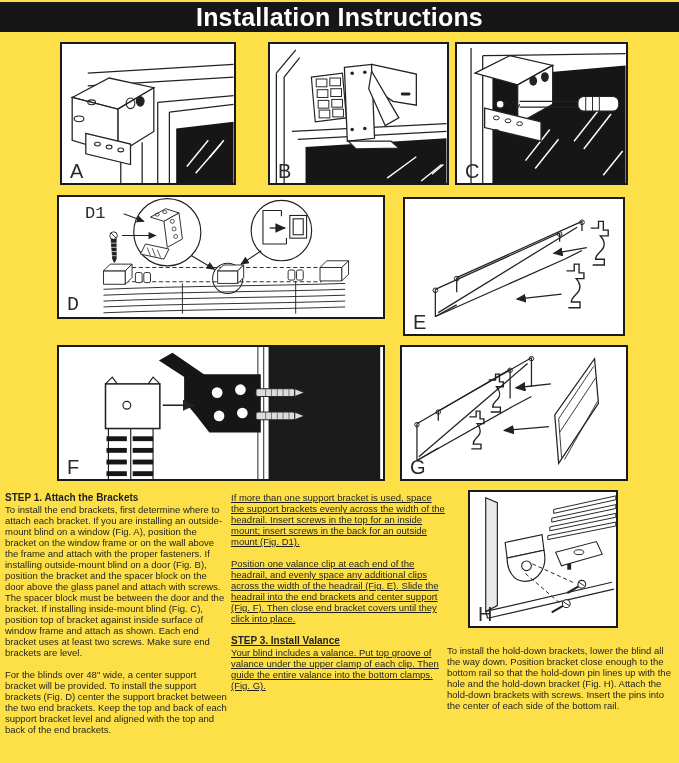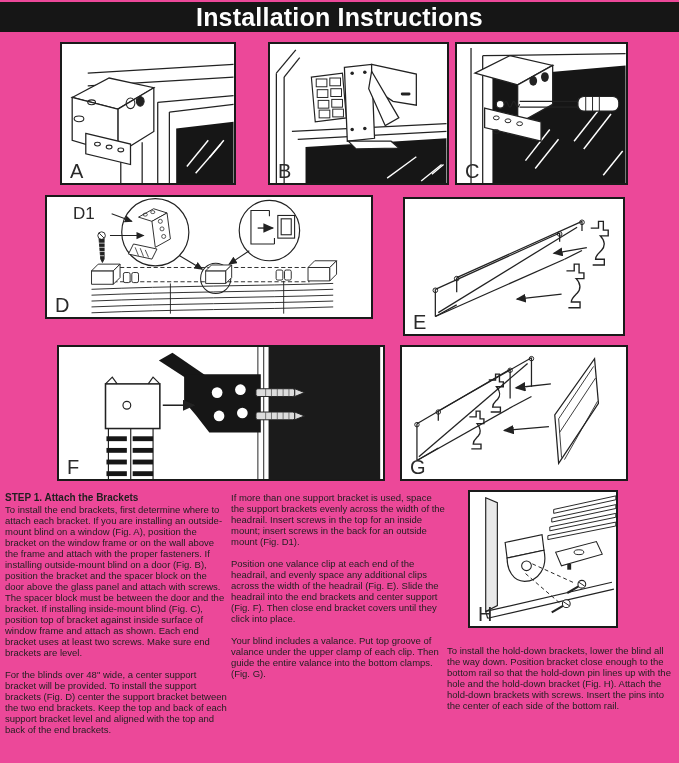--- a/index.html
+++ b/index.html
@@ -1,35 +1,35 @@
 <!DOCTYPE html>
 <html><head>
 <meta charset="utf-8">
 <style>
   html,body{margin:0;padding:0;background:#ffffff;}
-  .sheet{position:relative;width:679px;height:763px;background:#ec4899;overflow:hidden;
+  .sheet{position:relative;width:679px;height:763px;background:#fde047;overflow:hidden;
          font-family:"Liberation Sans", sans-serif;color:#1f1f1f;}
   .banner{position:absolute;left:0;top:2px;width:679px;height:30px;background:#161616;
           display:flex;align-items:center;justify-content:center;}
   .banner h1{margin:0;color:#fff;font-size:25px;font-weight:700;letter-spacing:.2px;}
   .fig{position:absolute;border:2px solid #1a1a1a;background:#fff;box-sizing:border-box;}
   .fig svg{display:block;width:100%;height:100%;}
   .figlabel{position:absolute;left:8px;bottom:2px;font-size:20px;color:#2a2a2a;line-height:1;}
   .inset-label{position:absolute;left:26px;top:8px;font-size:17px;color:#2a2a2a;line-height:1;}
   .figA{left:60px;top:42px;width:176px;height:143px;}
   .figB{left:268px;top:42px;width:181px;height:143px;}
   .figC{left:455px;top:42px;width:173px;height:143px;}
-  .figD{left:45px;top:195px;width:328px;height:124px;}
+  .figD{left:57px;top:195px;width:328px;height:124px;font-family:Liberation Mono, monospace;}
   .figE{left:403px;top:197px;width:222px;height:139px;}
   .figF{left:57px;top:345px;width:328px;height:136px;}
   .figG{left:400px;top:345px;width:228px;height:136px;}
   .figH{left:468px;top:490px;width:150px;height:138px;}
   .col{position:absolute;font-size:9.5px;line-height:11px;}
   .col1{left:5px;top:492px;width:222px;}
-  .col2{left:231px;top:492px;width:214px;}
+  .col2{left:231px;top:492px;width:214px;text-decoration:underline;}
   .col3{left:447px;top:645px;width:232px;}
   .step-heading{font-size:10px;font-weight:700;margin:11px 0 1px 0;}
   .step-heading.first{margin-top:0;}
   .col p{margin:0 0 11px 0;}
 </style>
 </head>
 <body>
 
 <div class="sheet">
 
@@ -401,20 +401,21 @@
 
   <div class="col col1">
     <div class="step-heading first">STEP 1. Attach the Brackets</div>
     <p>To install the end brackets, first determine where to attach each bracket.  If you are installing an outside-mount blind on a window (Fig. A), position the bracket on the window frame or on the wall above the frame and attach with the proper fasteners.  If installing outside-mount blind on a door (Fig. B), position the bracket and the spacer block on the door above the glass panel and attach with screws. The spacer block must be between the door and the bracket.  If installing inside-mount blind (Fig. C), position top of bracket against inside surface of window frame and attach as shown. Each end bracket uses at least two screws.  Make sure end brackets are level.</p>
     <p>For the blinds over 48" wide, a center support bracket will be provided.   To install the support brackets (Fig. D) center the support bracket between the two end brackets. Keep the top and back of each support bracket level and aligned with the top and back of the end brackets.</p>
   </div>
 
   <div class="col col2">
     <p>If more than one support bracket is used, space the support brackets evenly across the width of the headrail. Insert screws in the top for an inside mount; insert screws in the back for an outside mount (Fig. D1).</p>
     <p>Position one valance clip at each end of the headrail, and evenly space any additional clips across the width of the headrail (Fig. E). Slide the headrail into the end brackets and center support (Fig. F).   Then close end bracket covers until they click into place.</p>
+    <div class="step-heading">STEP 3. Install Valance</div>
     <p>Your blind includes a valance. Put top groove of valance under the upper clamp of each clip. Then guide the entire valance into the bottom clamps. (Fig. G).</p>
   </div>
 
   <div class="col col3">
     <p>To install the hold-down brackets, lower the blind all the way down. Position bracket close enough to the bottom rail so that the hold-down pin lines up with the hole and the hold-down bracket (Fig. H). Attach the hold-down brackets with screws.  Insert the pins into the center of each side of the bottom rail.</p>
   </div>
 
 </div>
 
 </body></html>

